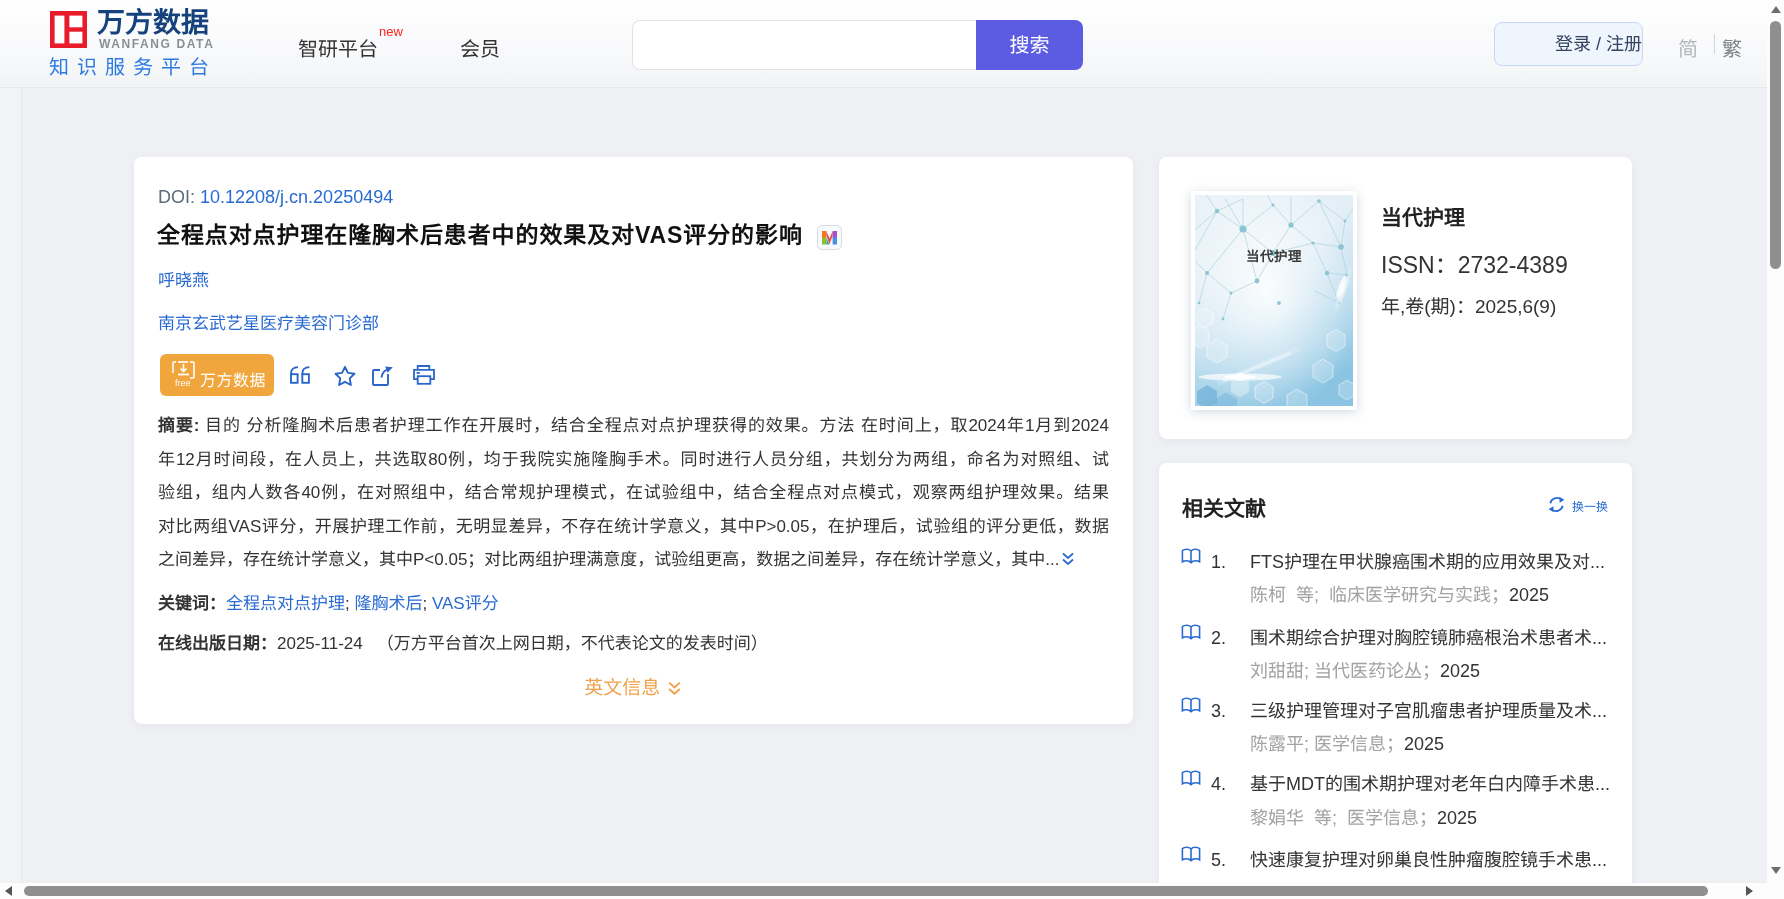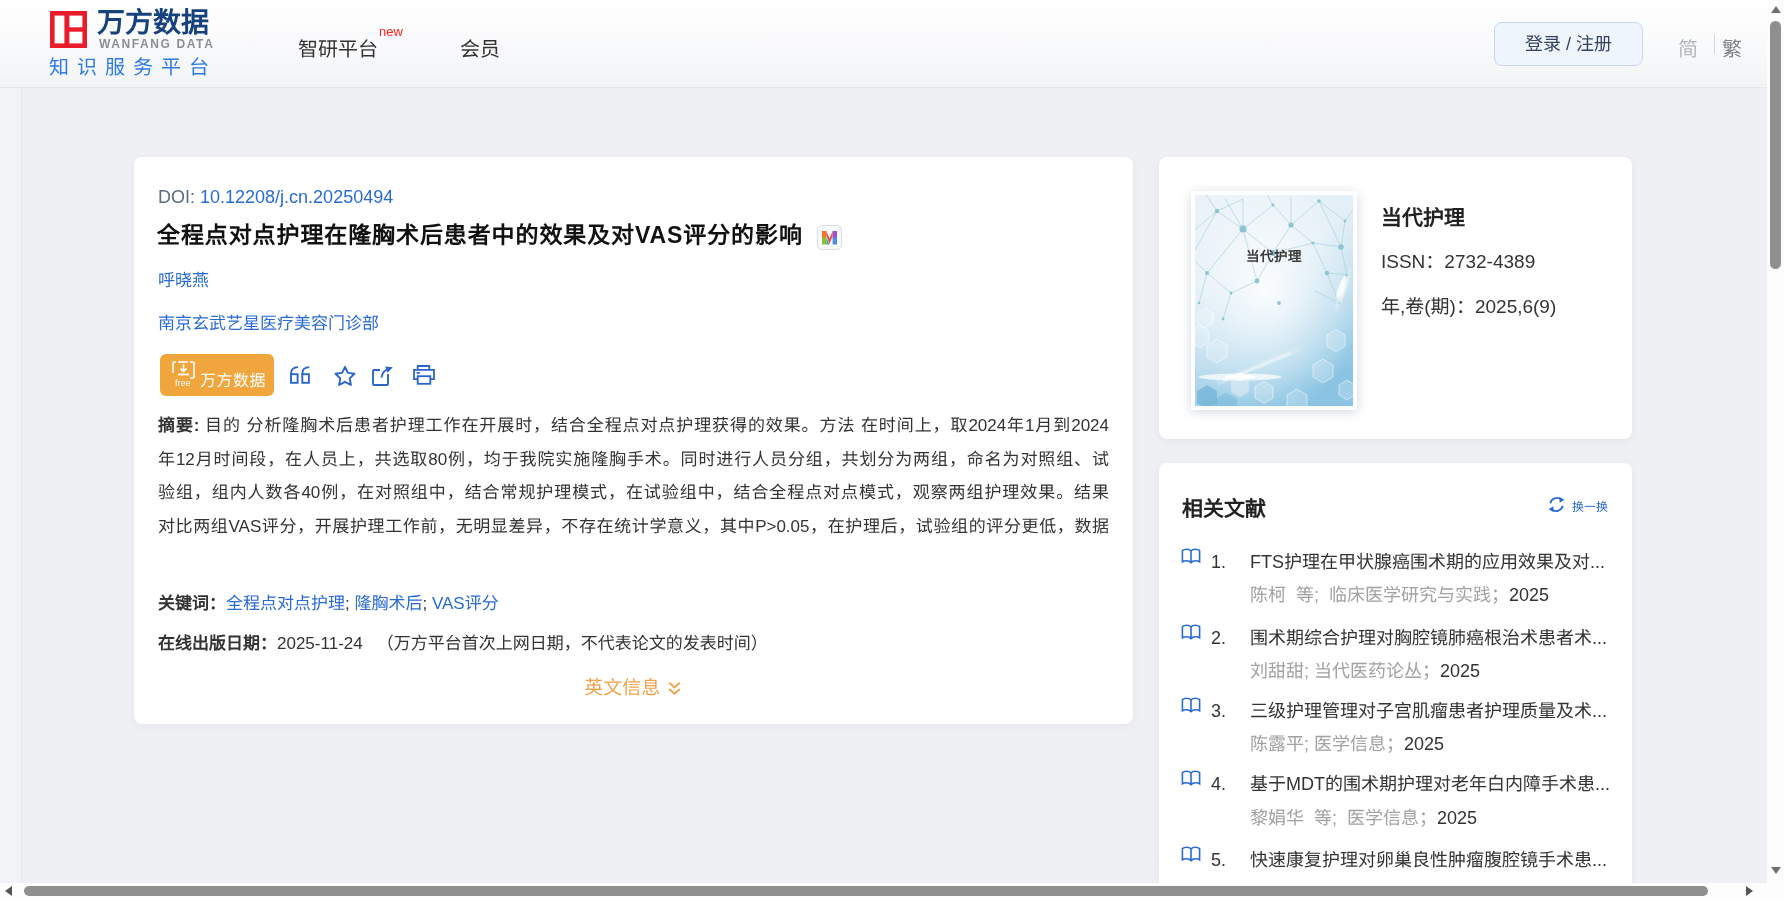--- a/index.html
+++ b/index.html
@@ -21,21 +21,21 @@
   .logo-en { position:absolute; left:99px; top:38px; font-size:12px; font-weight:bold; color:#8b8f94; letter-spacing:1.6px; line-height:12px; }
   .logo-sub { position:absolute; left:49px; top:56px; font-size:20px; color:#2d7be0; letter-spacing:8px; line-height:22px; }
   .nav-item { position:absolute; top:33px; font-size:20px; color:#333; }
   .nav-new { position:absolute; left:379px; top:24px; font-size:13px; color:#f22; }
   .search-wrap { position:absolute; left:632px; top:20px; width:451px; height:50px; }
   .search-input { position:absolute; left:0; top:0; width:344px; height:50px; background:#fff;
     border:1px solid #e2e3e6; border-right:none; border-radius:8px 0 0 8px; }
   .search-btn { position:absolute; left:344px; top:0; width:107px; height:50px; background:#5c5ce2;
     border-radius:0 8px 8px 0; color:#fff; font-size:20px; text-align:center; line-height:50px; }
   .login-btn { position:absolute; left:1494px; top:22px; width:149px; height:44px; background:#eff5fd;
-    border:1px solid #c6d8f1; border-radius:8px; color:#34435f; font-size:18px; text-align:center; line-height:42px; }
+    border:1px solid #c6d8f1; border-radius:8px; color:#34435f; font-size:18px; text-align:right; line-height:42px; }
   .lang { position:absolute; top:33px; font-size:20px; }
   .lang-sep { position:absolute; left:1714px; top:34px; width:1px; height:20px; background:#d4d6d9; }
 
   
   .crumb { left:134px; top:100px; width:1499px; height:45px; font-size:17px; line-height:45px; padding-left:24px; color:#666; }
   .crumb b { color:#333; font-weight:bold; }
   .crumb .sep { color:#666; padding:0 8px; }
   .crumb .tail { color:#999; }
 
   
@@ -53,21 +53,21 @@
   .jline { text-align:justify; text-align-last:justify; white-space:nowrap; }
   .kw { position:absolute; left:24px; top:432px; font-size:17px; }
   .pubdate { position:absolute; left:24px; top:472px; font-size:17px; }
   .en-info { position:absolute; left:0; top:515px; width:999px; text-align:center; font-size:19px; color:#f0a24a; }
 
   
   .j-card { left:1159px; top:157px; width:473px; height:282px; }
   .cover { position:absolute; left:32px; top:34px; width:166px; height:219px; background:#fff;
     box-shadow:0 2px 10px rgba(50,80,120,0.22); }
   .j-title { position:absolute; left:222px; top:44px; font-size:21px; font-weight:bold; color:#222; }
-  .j-issn { position:absolute; left:222px; top:89px; font-size:19px; color:#333; }
+  .j-issn { position:absolute; left:222px; top:89px; font-size:23px; color:#333; }
   .j-year { position:absolute; left:222px; top:134px; font-size:19px; color:#333; }
 
   
   .r-card { left:1159px; top:463px; width:473px; height:436px; border-radius:8px 8px 0 0; }
   .r-head { position:absolute; left:23px; top:29px; font-size:21px; font-weight:bold; color:#222; }
   .r-switch { position:absolute; right:24px; top:33px; font-size:12px; color:#2a6bd2; }
   .r-item-t { position:absolute; left:23px; font-size:18px; color:#333; white-space:nowrap; }
   .r-item-t .num { display:inline-block; margin-left:29px; width:39px; }
   .r-item-s { position:absolute; left:91px; font-size:18px; color:#a2a2a2; white-space:nowrap;text-align:right; }
   .r-item-s b { color:#333; font-weight:normal; }
@@ -93,20 +93,24 @@
       <rect x="4.6" y="4.6" width="9.8" height="27.8" fill="#fff"></rect>
       <rect x="19.4" y="4.6" width="13" height="11.7" fill="#fff"></rect>
       <rect x="19.4" y="20.7" width="13" height="11.7" fill="#fff"></rect>
     </svg>
     <div class="logo-cn">万方数据</div>
     <div class="logo-en">WANFANG DATA</div>
     <div class="logo-sub">知识服务平台</div>
     <div class="nav-item" style="left:298px;">智研平台</div>
     <div class="nav-new">new</div>
     <div class="nav-item" style="left:460px;">会员</div>
+    <div class="search-wrap">
+      <div class="search-input"></div>
+      <div class="search-btn">搜索</div>
+    </div>
     <div class="login-btn">登录 / 注册</div>
     <div class="lang" style="left:1678px;color:#b3b6bb;">简</div>
     <div class="lang-sep"></div>
     <div class="lang" style="left:1722px;color:#7e8288;">繁</div>
   </div>
 
 
   <div class="card main-card">
     <div class="doi">DOI: <a class="blue">10.12208/j.cn.20250494</a></div>
     <div class="h1">全程点对点护理在隆胸术后患者中的效果及对VAS评分的影响</div>
@@ -155,20 +159,23 @@
       <path d="M4.7 14.2 L1 14.2 L1 4.8 L21 4.8 L21 14.2 L17.3 14.2" stroke="#2a66c8" stroke-width="1.8" fill="none"></path>
       <rect x="4.7" y="11.2" width="12.6" height="7.6" stroke="#2a66c8" stroke-width="1.8" fill="#fff"></rect>
       <path d="M3.6 7.9 L6.8 7.9" stroke="#2a66c8" stroke-width="1.8"></path>
     </svg>
 
     <div class="abstract">
       <div class="jline"><b>摘要:</b> 目的 分析隆胸术后患者护理工作在开展时，结合全程点对点护理获得的效果。方法 在时间上，取2024年1月到2024</div>
       <div class="jline">年12月时间段，在人员上，共选取80例，均于我院实施隆胸手术。同时进行人员分组，共划分为两组，命名为对照组、试</div>
       <div class="jline">验组，组内人数各40例，在对照组中，结合常规护理模式，在试验组中，结合全程点对点模式，观察两组护理效果。结果</div>
       <div class="jline">对比两组VAS评分，开展护理工作前，无明显差异，不存在统计学意义，其中P&gt;0.05，在护理后，试验组的评分更低，数据</div>
+      <div>之间差异，存在统计学意义，其中P&lt;0.05；对比两组护理满意度，试验组更高，数据之间差异，存在统计学意义，其中...<svg width="16" height="16" viewBox="0 0 16 16" style="vertical-align:-2px;">
+            <path d="M3 2.5 L8 7 L13 2.5 M3 8.5 L8 13 L13 8.5" stroke="#2a6bd2" stroke-width="1.8" fill="none"></path>
+          </svg></div>
     </div>
 
     <div class="kw"><b>关键词：</b><a class="blue">全程点对点护理</a>; <a class="blue">隆胸术后</a>; <a class="blue">VAS评分</a></div>
     <div class="pubdate"><b>在线出版日期：</b>2025-11-24&nbsp;&nbsp;&nbsp;（万方平台首次上网日期，不代表论文的发表时间）</div>
     <div class="en-info">英文信息 <svg width="17" height="17" viewBox="0 0 16 16" style="vertical-align:-3px;">
           <path d="M3 2.5 L8 7 L13 2.5 M3 8.5 L8 13 L13 8.5" stroke="#f0a24a" stroke-width="1.8" fill="none"></path>
         </svg></div>
   </div>
 
   <div class="card j-card">

